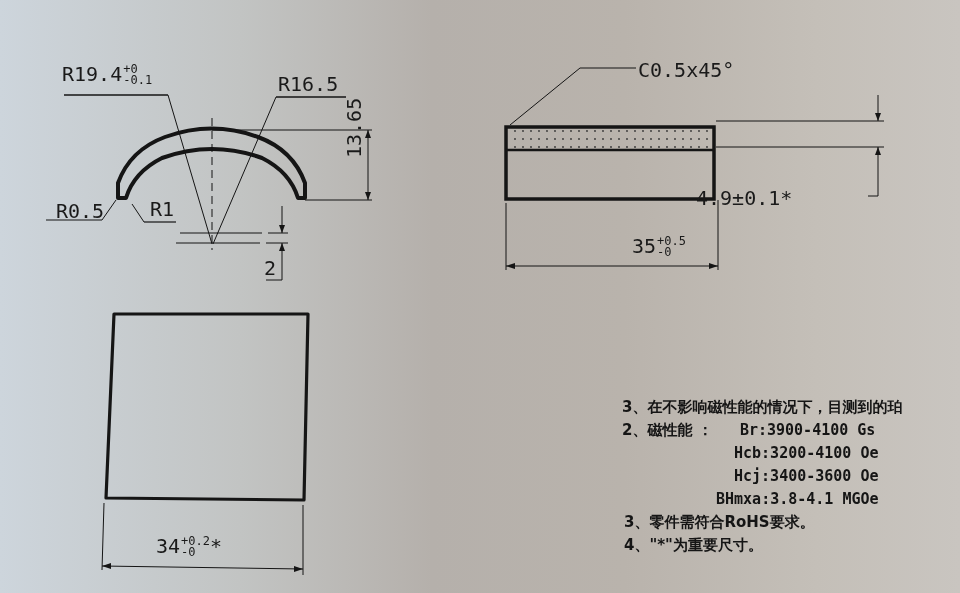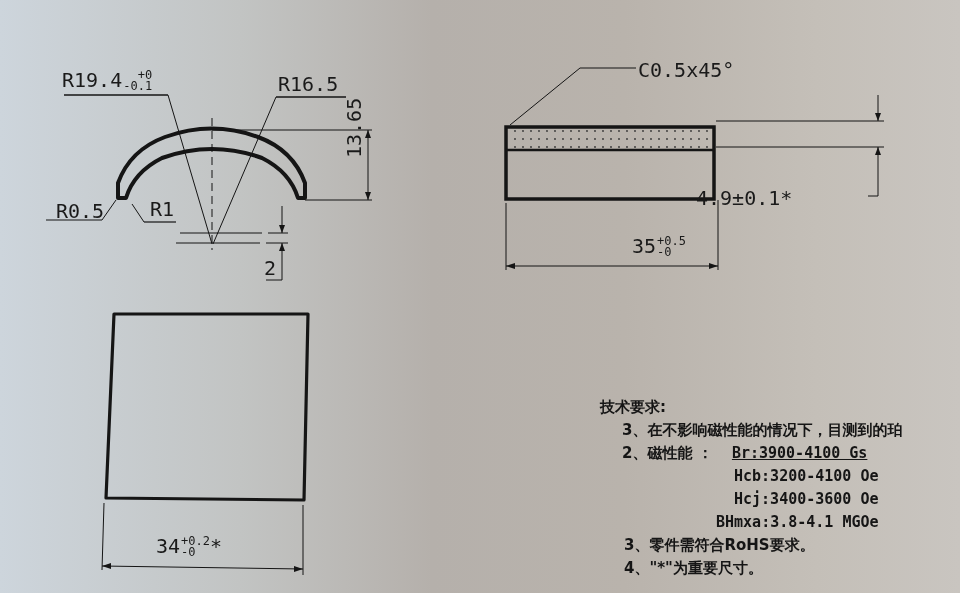--- a/index.html
+++ b/index.html
@@ -78,21 +78,21 @@
       <g>
         <path d="M114,314 L308,314 L304,500 L106,498 Z" stroke-width="3.2" stroke-linejoin="round"></path>
       </g>
       <line x1="104" y1="503" x2="102" y2="570" stroke-width="1"></line>
       <line x1="303" y1="505" x2="303" y2="575" stroke-width="1"></line>
       <line x1="102" y1="566" x2="303" y2="569" stroke-width="1"></line>
       <path d="M102,566 l9,-3 v6 z M303,569 l-9,-3 v6 z" fill="#151515" stroke="none"></path>
     </g>
   </svg>
 
-  <div class="lbl big" style="left:62px;top:70px;text-align:right;">
+  <div class="lbl big" style="left:62px;top:64px;">
     <span>R19.4</span><span class="tol">
         <span>+0</span>
         <span>-0.1</span>
       </span>
   </div>
   <div class="lbl big" style="left:278px;top:74px;text-align:right;">R16.5</div>
   <div class="lbl big" style="left:344px;top:158px;transform:rotate(-90deg);transform-origin:left top;">13.65</div>
   <div class="lbl big" style="left:56px;top:201px;">R0.5</div>
   <div class="lbl big" style="left:150px;top:199px;">R1</div>
   <div class="lbl big" style="left:264px;top:258px;">2</div>
@@ -107,25 +107,24 @@
   </div>
 
   <div class="lbl big" style="left:156px;top:536px;">
     <span>34</span><span class="tol">
         <span>+0.2</span>
         <span>-0</span>
       </span><span>*</span>
   </div>
 
   <div class="notes">
-    <div class="row">技术要求:</div>
     <div class="row" style="padding-left:22px;">3、在不影响磁性能的情况下，目测到的珀</div>
     <div class="row" style="padding-left:22px;">
       <span>2、磁性能 ：</span>
-      <span class="mono" style="margin-left:14px;text-decoration:underline;">Br:3900-4100 Gs</span>
+      <span class="mono" style="margin-left:22px;">Br:3900-4100 Gs</span>
     </div>
     <div class="row mono" style="padding-left:134px;">Hcb:3200-4100 Oe</div>
     <div class="row mono" style="padding-left:134px;">Hcj:3400-3600 Oe</div>
     <div class="row mono" style="padding-left:116px;">BHmxa:3.8-4.1 MGOe</div>
     <div class="row" style="padding-left:24px;">3、零件需符合RoHS要求。</div>
     <div class="row" style="padding-left:24px;">4、"*"为重要尺寸。</div>
   </div>
 </div>
 
 </body></html>

